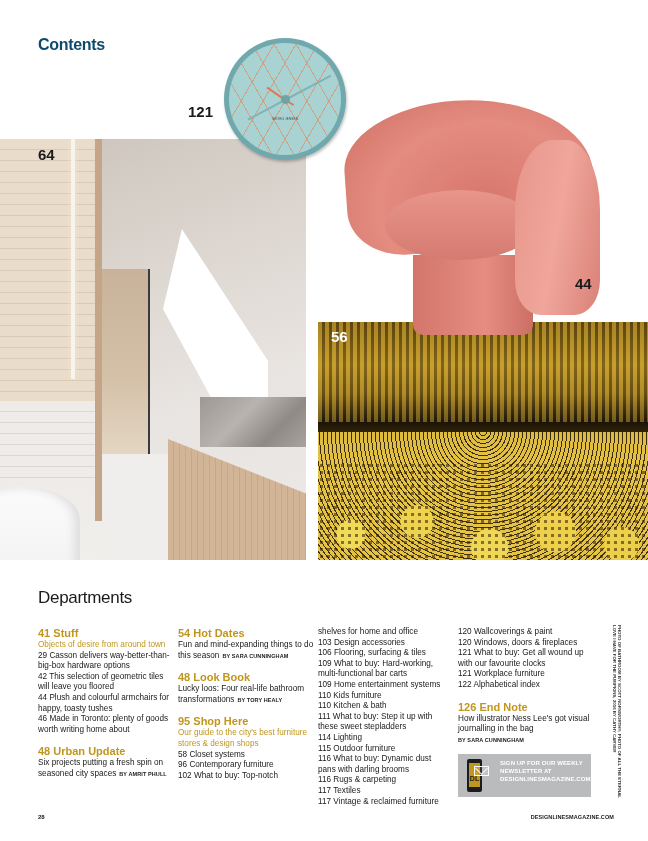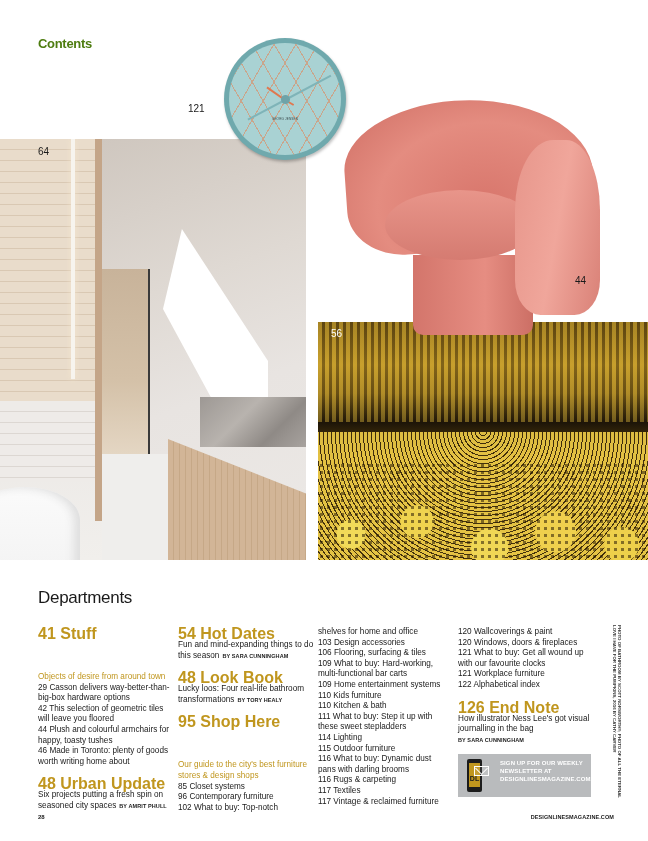--- a/index.html
+++ b/index.html
@@ -1,19 +1,19 @@
 <!DOCTYPE html>
 <html><head>
 <meta charset="utf-8">
 <style>
   * { box-sizing: border-box; margin: 0; padding: 0; }
   html, body { width: 648px; height: 841px; background: #ffffff; overflow: hidden; }
   body { position: relative; font-family: "Liberation Sans", sans-serif; color: #1a1a1a; }
 
-  .page-title { position: absolute; left: 38px; top: 36px; font-size: 13px; font-weight: bold; letter-spacing: -0.3px; color: #4d7c0f; }
+  .page-title { position: absolute; left: 38px; top: 36px; font-size: 16px; font-weight: bold; letter-spacing: -0.3px; color: #0c4a6e; }
 
   
   .photo-bath { position: absolute; left: 0; top: 139px; width: 306px; height: 421px; overflow: hidden;
     background: linear-gradient(180deg, #d8d2cb 0%, #e6e1dc 45%, #ece9e6 70%, #f1efec 100%); }
   .bath-tiles { position: absolute; left: 0; top: 0; width: 97px; height: 320px;
     background: repeating-linear-gradient(180deg, #e9dccb 0px, #e9dccb 10px, #d9c8b3 10px, #d9c8b3 11px); }
   .bath-tiles-lower { position: absolute; left: 0; top: 262px; width: 97px; height: 80px;
     background: repeating-linear-gradient(180deg, #eeebe8 0px, #eeebe8 10px, #dcd7d2 10px, #dcd7d2 11px); }
   .bath-strip { position: absolute; left: 71px; top: 0; width: 4px; height: 240px; background: #f7f4ee; box-shadow: 0 0 6px #f3e6cf; }
   .bath-wood { position: absolute; left: 95px; top: 0; width: 7px; height: 382px; background: #c4a588; }
@@ -70,33 +70,33 @@
       radial-gradient(circle at 10% 80%, #f3dc5a 0 14px, transparent 15px),
       radial-gradient(circle at 30% 70%, #f0d550 0 16px, transparent 17px),
       radial-gradient(circle at 52% 90%, #f2d957 0 18px, transparent 19px),
       radial-gradient(circle at 72% 78%, #f1d24f 0 20px, transparent 21px),
       radial-gradient(circle at 92% 88%, #efd24c 0 17px, transparent 18px),
       repeating-radial-gradient(circle at 50% 0%, #e6c445 0 3px, #3b2a0a 3px 4px);
     opacity: 0.95; }
   .pumpkins-dots { position: absolute; left: 0; top: 140px; width: 100%; height: 98px;
     background-image: radial-gradient(circle, #2a1c06 1.5px, transparent 2px); background-size: 7px 7px; opacity: 0.55; }
 
-  .photo-num { position: absolute; font-size: 10px; font-weight: normal; color: #1a1a1a; }
+  .photo-num { position: absolute; font-size: 15px; font-weight: bold; color: #1a1a1a; }
   .num-white { color: #ffffff; }
 
   
   .dept-title { position: absolute; left: 38px; top: 588px; font-size: 17px; font-weight: normal; color: #1a1a1a; letter-spacing: -0.3px; }
   .col { position: absolute; top: 627px; font-size: 8.2px; line-height: 10.6px; color: #1a1a1a; }
   .col1 { left: 38px; width: 138px; }
   .col2 { left: 178px; width: 140px; }
   .col3 { left: 318px; width: 132px; }
   .col4 { left: 458px; width: 140px; }
   .sec { margin-bottom: 10px; }
-  .sec-head { font-size: 16px; line-height: 13px; font-weight: bold; color: #c0961e; }
-  .sec-sub { color: #c0961e; margin-top: 32px; }
+  .sec-head { font-size: 11px; line-height: 13px; font-weight: bold; color: #c0961e; }
+  .sec-sub { color: #c0961e; }
   .entry { color: #1a1a1a; }
   .byline { font-size: 5.5px; font-weight: bold; letter-spacing: 0.1px; text-transform: uppercase; margin-left: 3px; }
   .byline-block { display: block; margin-left: 0; }
 
   .newsletter { margin-top: 9px; width: 133px; height: 43px; background: #b9bbbd; position: relative; }
   .phone { position: absolute; left: 9px; top: 5px; width: 15px; height: 33px; background: #1c1c1c; border-radius: 2px; }
   .phone-screen { position: absolute; left: 2px; top: 4px; width: 11px; height: 24px; background: #c0961e; }
   .phone-dl { position: absolute; left: 0; right: 0; top: 11px; text-align: center; font-size: 7px; font-weight: bold; color: #1c1c1c; }
   .envelope { position: absolute; left: 16px; top: 12px; width: 15px; height: 10px; border: 1.2px solid #ffffff; background: rgba(255,255,255,0.1); }
   .envelope::after { content: ""; position: absolute; left: 2px; top: -3px; width: 8px; height: 8px; border-right: 1.2px solid #fff; border-bottom: 1.2px solid #fff; transform: rotate(45deg); }
@@ -178,21 +178,21 @@
     <div class="sec-head">54  Hot Dates</div>
     <div class="entry"><span>Fun and mind-expanding things to do this season</span><span class="byline">BY SARA CUNNINGHAM</span></div>
   </div>
   <div class="sec">
     <div class="sec-head">48  Look Book</div>
     <div class="entry"><span>Lucky loos: Four real-life bathroom transformations</span><span class="byline">BY TORY HEALY</span></div>
   </div>
   <div class="sec">
     <div class="sec-head">95  Shop Here</div>
     <div class="sec-sub">Our guide to the city's best furniture stores &amp; design shops</div>
-    <div class="entry">85 Closet systems</div>
+    <div class="entry">58 Closet systems</div>
     <div class="entry">96 Contemporary furniture</div>
     <div class="entry">102 What to buy: Top-notch</div>
   </div>
 </div>
 
 <div class="col col3">
   <div class="entry">shelves for home and office</div>
   <div class="entry">103 Design accessories</div>
   <div class="entry">106 Flooring, surfacing &amp; tiles</div>
   <div class="entry">109 What to buy: Hard-working, multi-functional bar carts</div>

